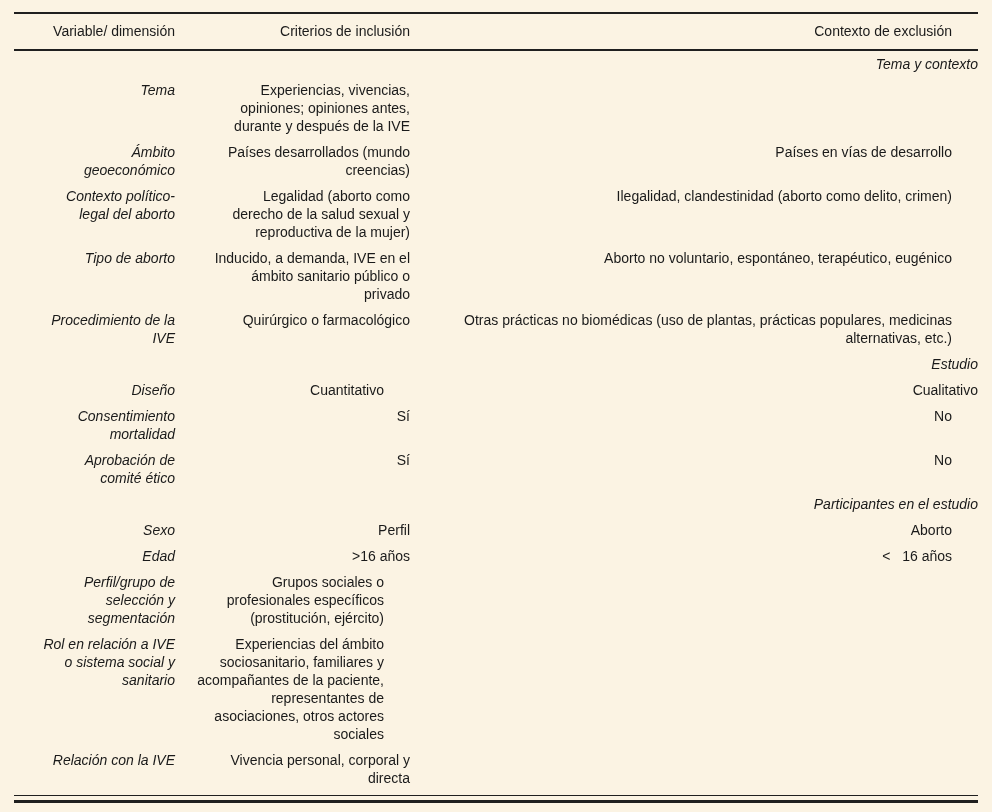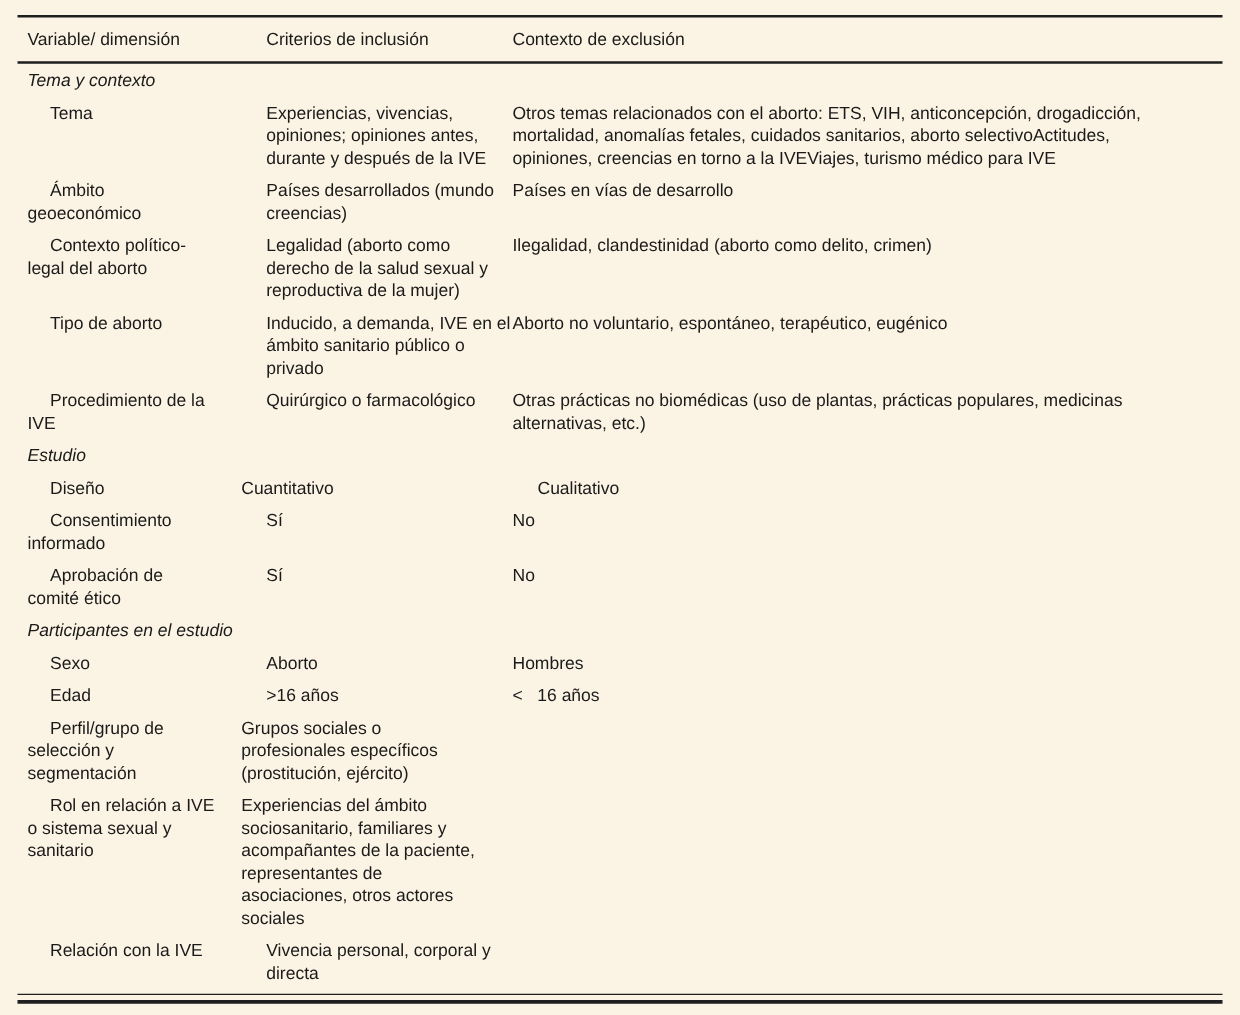--- a/index.html
+++ b/index.html
@@ -10,38 +10,38 @@
   *{box-sizing:border-box;}
   html,body{margin:0;padding:0;}
   body{
     background:var(--background,#fbf3e3);
     color:var(--text,#1a1a1a);
     font-family:"Liberation Sans","DejaVu Sans",sans-serif;
     font-size:14px;
     line-height:18px;
     width:992px;
   }
-  .table-wrap{padding:12px 14px 10px 14px;}
+  .table-wrap{padding:12px 14px 10px 14px;text-align:right;}
   .rule{background:var(--rule,#1f1f1f);width:100%;}
   .rule-top{height:1.5px;}
   .rule-mid{height:2.5px;}
   .rule-bottom-thin{height:1px;margin-top:4px;}
   .rule-bottom-thick{height:3px;margin-top:4px;}
   .grid-row{
     display:grid;
     grid-template-columns:171px 217px 1fr;
     align-items:start;
     padding:4px 0 4px 8px;
   }
   .header-row{padding-top:8px;padding-bottom:9px;}
   .cell{display:block;}
   .c1{padding-right:18px;}
   .c2{margin-left:20px;}
   .c3{padding-right:26px;}
-  .var-cell{text-indent:18px;}
+  .var-cell{text-indent:18px;font-style:italic;}
   .section-label{
     grid-column:1 / -1;
     font-style:italic;
   }
 </style>
 </head>
 <body>
 
 <div class="table-wrap">
 
@@ -57,21 +57,20 @@
 
   <div class="table-body">
 
     <div class="grid-row">
       <div class="cell section-label">Tema y contexto</div>
     </div>
 
     <div class="grid-row">
       <div class="cell c1 var-cell">Tema</div>
       <div class="cell c2">Experiencias, vivencias, opiniones; opiniones antes, durante y después de la IVE</div>
-      <div class="cell c3">Otros temas relacionados con el aborto: ETS, VIH, anticoncepción, drogadicción, mortalidad, anomalías fetales, cuidados sanitarios, aborto selectivoActitudes, opiniones, creencias en torno a la IVEViajes, turismo médico para IVE</div>
     </div>
 
     <div class="grid-row">
       <div class="cell c1 var-cell">Ámbito geoeconómico</div>
       <div class="cell c2">Países desarrollados (mundo creencias)</div>
       <div class="cell c3">Países en vías de desarrollo</div>
     </div>
 
     <div class="grid-row">
       <div class="cell c1 var-cell">Contexto político-legal del aborto</div>
@@ -95,54 +94,54 @@
       <div class="cell section-label">Estudio</div>
     </div>
 
     <div class="grid-row">
       <div class="cell c1 var-cell">Diseño</div>
       <div class="cell c3">Cuantitativo</div>
       <div class="cell c2">Cualitativo</div>
     </div>
 
     <div class="grid-row">
-      <div class="cell c1 var-cell">Consentimiento informado</div>
+      <div class="cell c1 var-cell">Consentimiento mortalidad</div>
       <div class="cell c2">Sí</div>
       <div class="cell c3">No</div>
     </div>
 
     <div class="grid-row">
       <div class="cell c1 var-cell">Aprobación de comité ético</div>
       <div class="cell c2">Sí</div>
       <div class="cell c3">No</div>
     </div>
 
     <div class="grid-row">
       <div class="cell section-label">Participantes en el estudio</div>
     </div>
 
     <div class="grid-row">
       <div class="cell c1 var-cell">Sexo</div>
-      <div class="cell c2">Aborto</div>
-      <div class="cell c3">Hombres</div>
+      <div class="cell c2">Perfil</div>
+      <div class="cell c3">Aborto</div>
     </div>
 
     <div class="grid-row">
       <div class="cell c1 var-cell">Edad</div>
       <div class="cell c2">&gt;16 años</div>
       <div class="cell c3">&lt;&nbsp;&nbsp;&nbsp;16 años</div>
     </div>
 
     <div class="grid-row">
       <div class="cell c1 var-cell">Perfil/grupo de selección y segmentación</div>
       <div class="cell c3">Grupos sociales o profesionales específicos (prostitución, ejército)</div>
     </div>
 
     <div class="grid-row">
-      <div class="cell c1 var-cell">Rol en relación a IVE o sistema sexual y sanitario</div>
+      <div class="cell c1 var-cell">Rol en relación a IVE o sistema social y sanitario</div>
       <div class="cell c3">Experiencias del ámbito sociosanitario, familiares y acompañantes de la paciente, representantes de asociaciones, otros actores sociales</div>
     </div>
 
     <div class="grid-row">
       <div class="cell c1 var-cell">Relación con la IVE</div>
       <div class="cell c2">Vivencia personal, corporal y directa</div>
     </div>
 
   </div>
 

